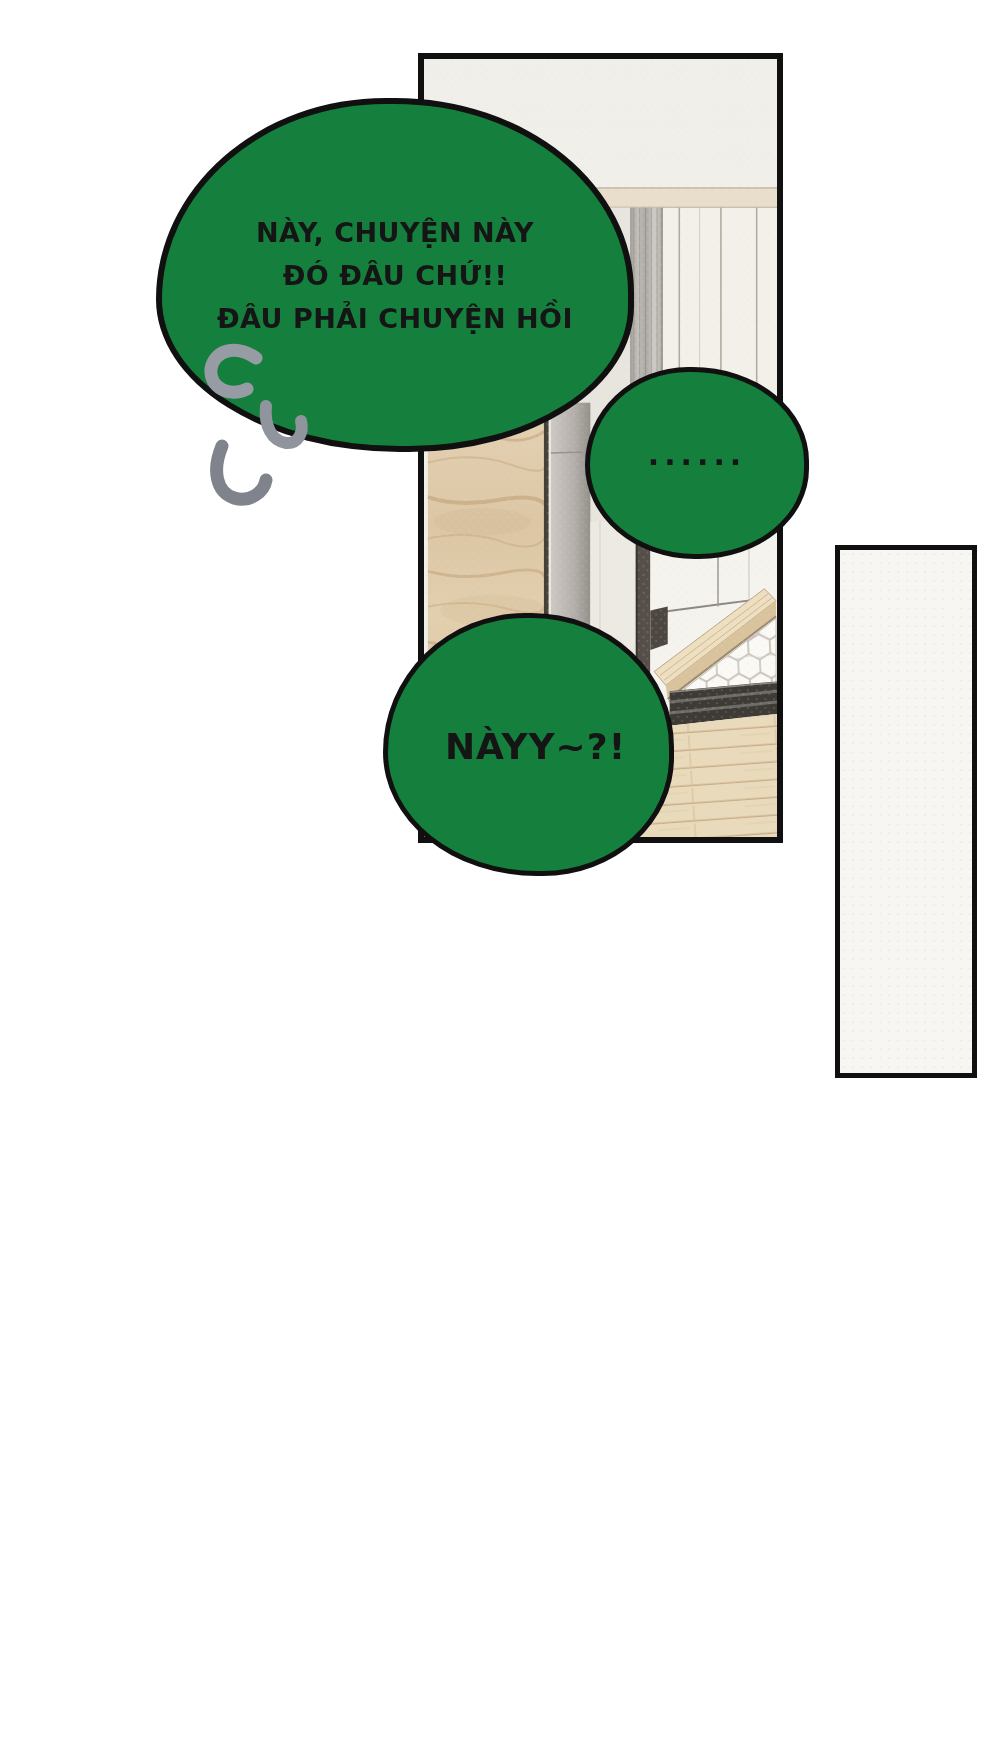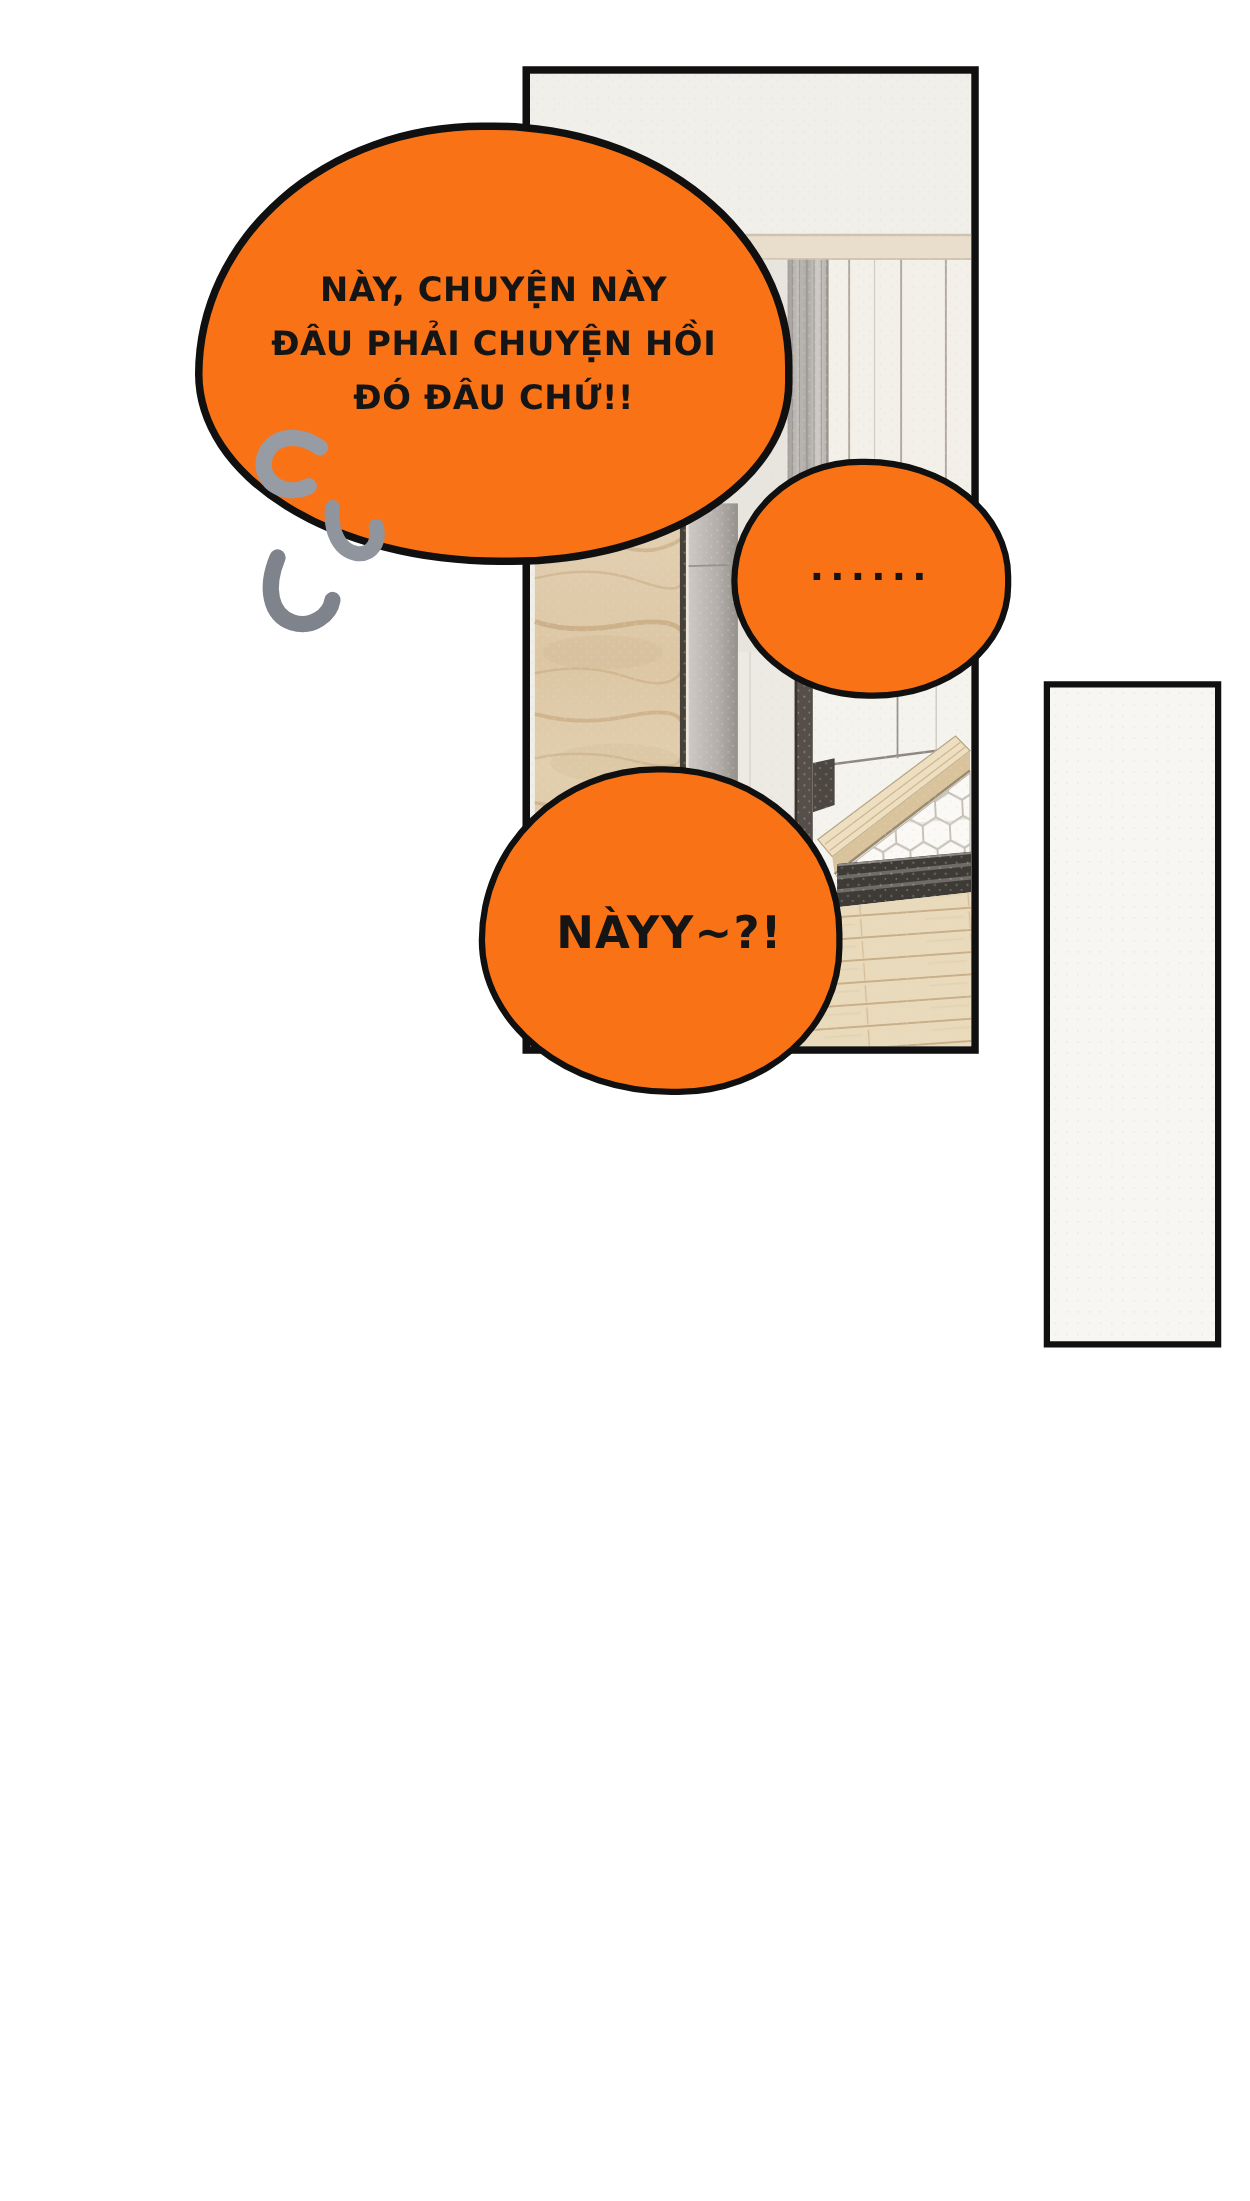--- a/index.html
+++ b/index.html
@@ -20,21 +20,21 @@
     border:6px solid var(--ink);background:var(--panel-bg);z-index:10;
   }
   .panel svg{display:block;width:100%;height:100%;}
   .side-panel{
     position:absolute;left:835px;top:545px;width:142px;height:533px;
     border:5px solid var(--ink);background:var(--side-panel-bg);z-index:10;
     background-image:radial-gradient(#edebe7 1px, transparent 1px);
     background-size:9px 9px;
   }
   .bubble{
-    position:absolute;background:#f97316;border:5px solid var(--ink);
+    position:absolute;background:#15803d;border:5px solid var(--ink);
     display:flex;align-items:center;justify-content:center;
     text-align:center;color:var(--text);font-weight:700;
   }
   .bubble-main{
     left:156px;top:98px;width:478px;height:354px;border-width:6px;
     border-radius:49% 51% 48% 52% / 58% 56% 42% 44%;z-index:30;
   }
   .bubble-main .lines{font-size:27px;line-height:43px;letter-spacing:.5px;}
   .bubble-main .lines span{display:block;}
   .bubble-dots{
@@ -166,22 +166,22 @@
 
       <rect x="0" y="0" width="365" height="790" fill="url(#noiseP)" opacity="0.38"></rect>
     </svg>
   </div>
 
   <div class="side-panel"></div>
 
   <div class="bubble bubble-main">
     <div class="lines">
       <span>NÀY, CHUYỆN NÀY</span>
+      <span>ĐÓ ĐÂU CHỨ!!</span>
       <span>ĐÂU PHẢI CHUYỆN HỒI</span>
-      <span>ĐÓ ĐÂU CHỨ!!</span>
     </div>
   </div>
 
   <div class="bubble bubble-dots">
     <div class="dots">......</div>
   </div>
 
   <div class="bubble bubble-call">
     <div class="call">NÀYY~?!</div>
   </div>

